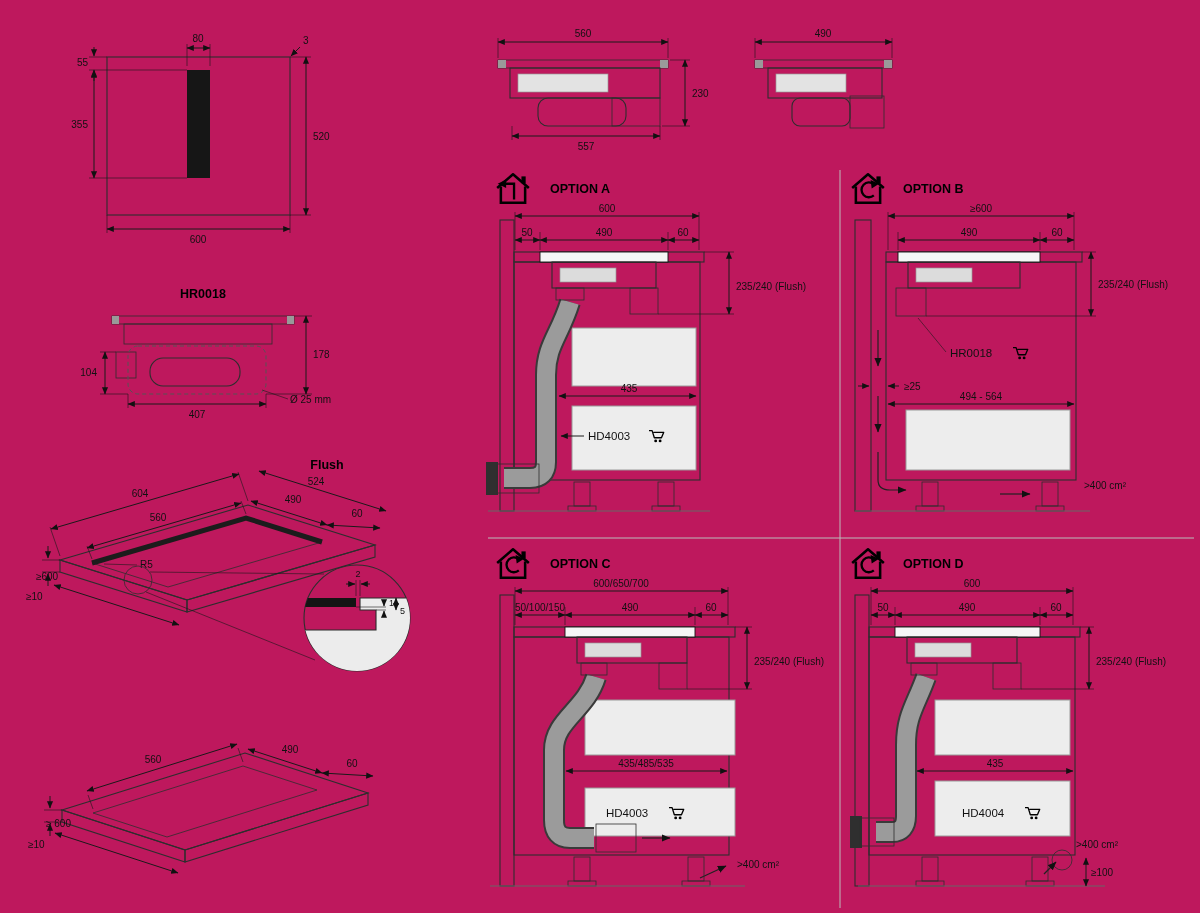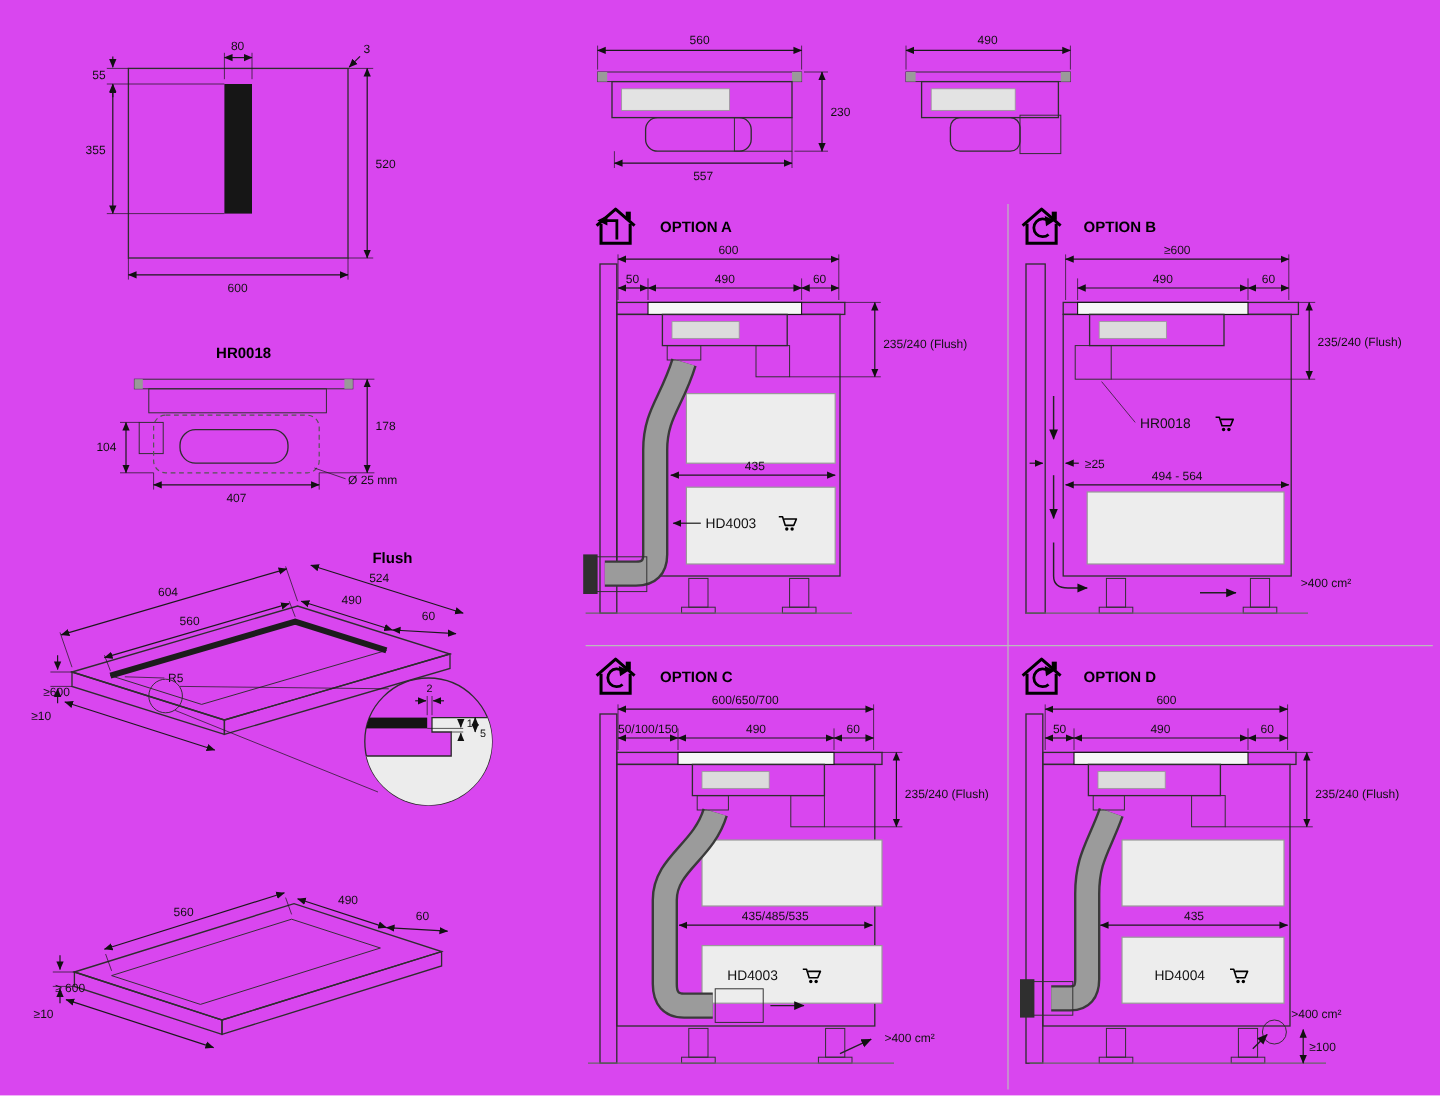--- a/index.html
+++ b/index.html
@@ -1,16 +1,16 @@
 <!DOCTYPE html>
 <html><head>
 <meta charset="utf-8">
 <style>
   html,body{margin:0;padding:0;background:#ffffff;}
-  .canvas{position:relative;width:1200px;height:913px;background:#d946ef;overflow:hidden;
+  .canvas{position:relative;width:1200px;height:913px;background:#be185d;overflow:hidden;
           font-family:"Liberation Sans",sans-serif;}
   svg{position:absolute;left:0;top:0;}
   .dimtxt{font:10px "Liberation Sans",sans-serif;fill:#111;}
   .dimtxt9{font:9px "Liberation Sans",sans-serif;fill:#111;}
   .lbl{font:11.5px "Liberation Sans",sans-serif;fill:#111;}
   .title{font:bold 12.5px "Liberation Sans",sans-serif;fill:#000;}
   .dim{stroke:#1a1a1a;stroke-width:1;fill:none;}
   .ext{stroke:#1a1a1a;stroke-width:.6;fill:none;}
   .flow{stroke:#222;stroke-width:1.2;fill:none;}
   .ol{stroke:#2e2e2e;stroke-width:1.1;fill:none;}

